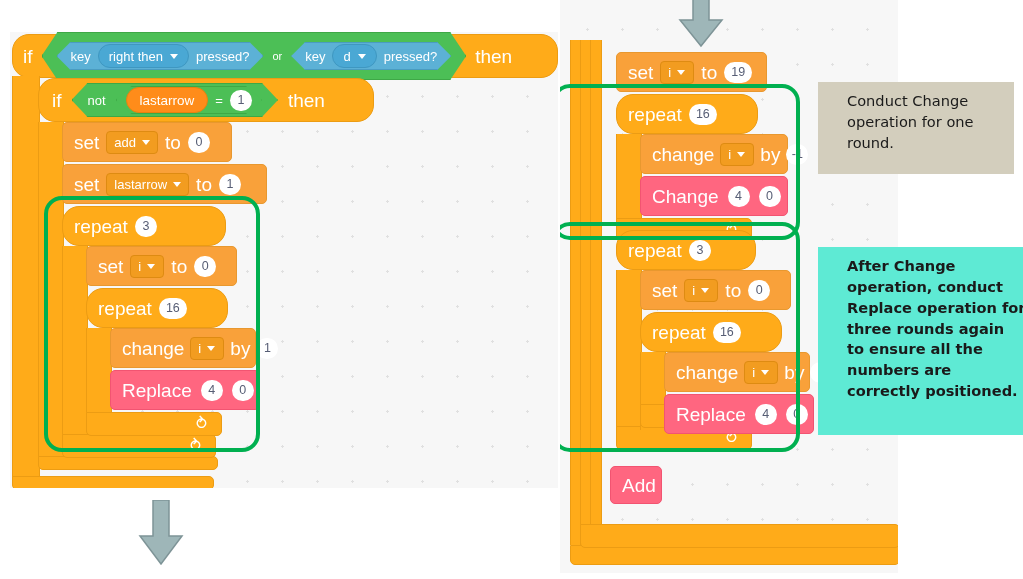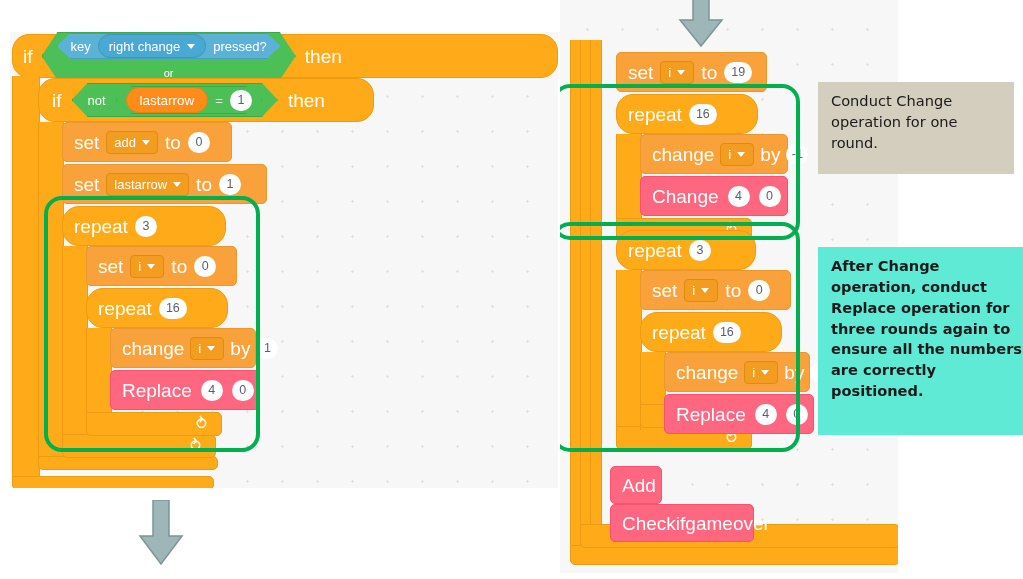--- a/index.html
+++ b/index.html
@@ -93,21 +93,21 @@
 
   
   .hl{
     position:absolute;border:4px solid #00B050;border-radius:18px;
     box-sizing:border-box;background:transparent;pointer-events:none;
   }
 
   
   .note{
     position:absolute;box-sizing:border-box;
-    padding:9px 12px 10px 13px;
+    padding:9px 12px 10px 29px;
     font-size:14.6px;line-height:1.43;color:#1a1a1a;
     font-family:"DejaVu Sans", sans-serif;
   }
   #note-left{left:281px;top:257px;width:200px;height:182px;background:#CDDDDA;}
   #note-r1{left:818px;top:82px;width:196px;height:92px;background:#D3CEBD;}
   #note-r2{left:818px;top:247px;width:220px;height:188px;background:#5eead4;font-weight:bold;}
 
   
   .arrow{position:absolute;}
 </style>
@@ -119,25 +119,25 @@
   <div class="panel" id="left-panel">
 
     <div class="blk ctrl" style="left:2px;top:2px;width:546px;height:44px;"></div>
     <div class="spine" style="left:2px;top:44px;width:26px;height:406px;"></div>
     <div class="foot" style="left:2px;top:444px;width:200px;height:12px;"></div>
 
     <div class="blk" style="left:2px;top:2px;width:546px;height:44px;">
       <div class="row" style="gap:9px;">
         <span class="lbl">if</span>
 
-        <div class="hexshape green-op" style="height:48px;display:flex;align-items:center;padding:0 14px;gap:9px;flex-direction:column;">
+        <div class="hexshape green-op" style="height:48px;display:flex;align-items:center;padding:0 14px;gap:9px;">
           <div class="hexshape blue-sense" style="height:28px;display:flex;align-items:center;padding:0 13px;gap:7px;">
             <span class="lbl" style="font-size:13px;">key</span>
             <span class="blue-oval">
-              <span>right change</span>
+              <span>right then</span>
               <span class="caret"></span>
             </span>
             <span class="lbl" style="font-size:13px;">pressed?</span>
           </div>
           <span class="lbl" style="font-size:11px;">or</span>
           <div class="hexshape blue-sense" style="height:28px;display:flex;align-items:center;padding:0 13px;gap:7px;">
             <span class="lbl" style="font-size:13px;">key</span>
             <span class="blue-oval">
               <span>d</span>
               <span class="caret"></span>
@@ -348,25 +348,20 @@
         <span class="oval">0</span>
       </div>
     </div>
 
     <div class="blk pink" style="left:50px;top:466px;width:52px;height:38px;">
       <div class="row">
         <span class="lbl">Add</span>
       </div>
     </div>
 
-    <div class="blk pink" style="left:50px;top:504px;width:144px;height:38px;">
-      <div class="row">
-        <span class="lbl">Checkifgameover</span>
-      </div>
-    </div>
 
     <div class="hl" style="left:-8px;top:84px;width:248px;height:156px;"></div>
     <div class="hl" style="left:-8px;top:222px;width:248px;height:230px;"></div>
   </div>
 
   <svg class="arrow" style="left:138px;top:500px;" width="46" height="66" viewBox="0 0 46 66">
     <polygon points="15,0 31,0 31,36 44,36 23,64 2,36 15,36" fill="#9EB6B8" stroke="#7E9497" stroke-width="1.5"></polygon>
   </svg>
 
   <svg class="arrow" style="left:678px;top:-6px;" width="46" height="56" viewBox="0 0 46 56">

